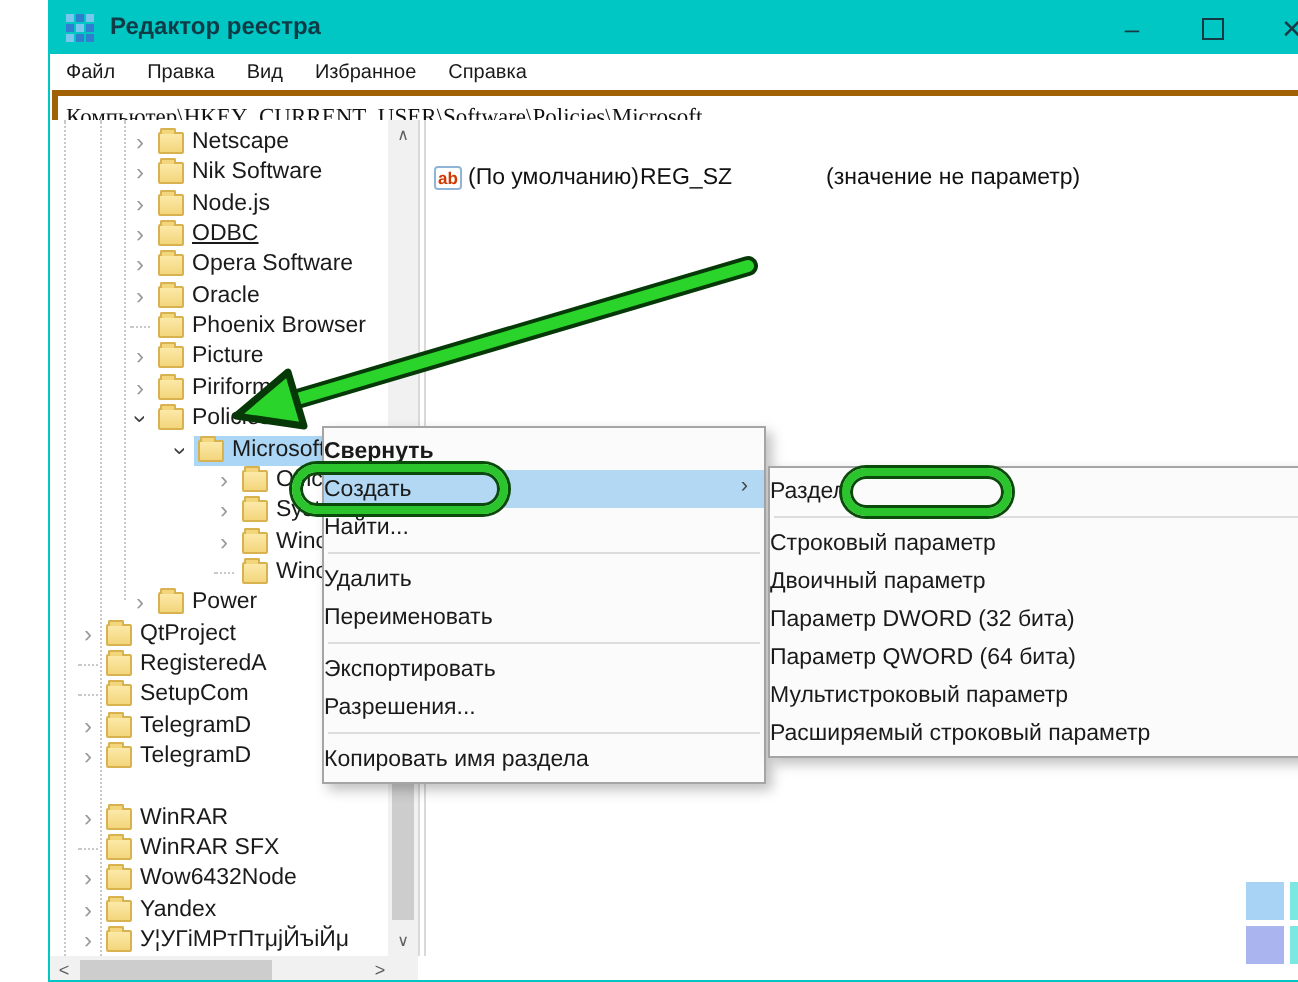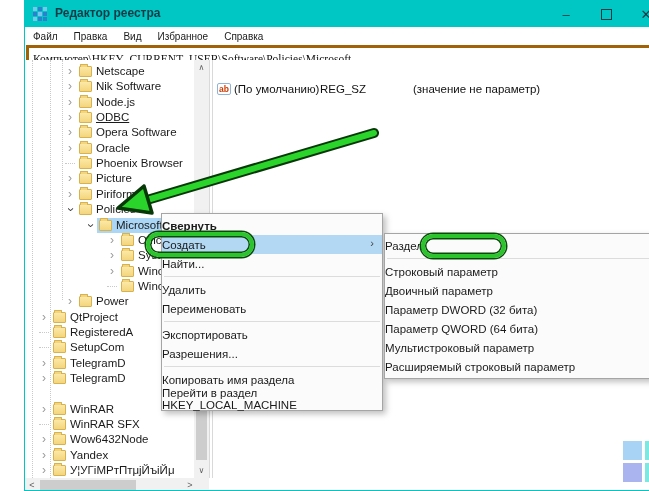--- a/index.html
+++ b/index.html
@@ -305,23 +305,20 @@
       <div class="row">
         <span>Экспортировать</span>
       </div>
       <div class="row">
         <span>Разрешения...</span>
       </div>
       <div class="sep"></div>
       <div class="row">
         <span>Копировать имя раздела</span>
       </div>
-      <div class="row">
-        <span>Перейти в раздел HKEY_LOCAL_MACHINE</span>
-      </div>
     </div>
 
   <div class="smenu" id="smenu">
       <div class="row">
         <span>Раздел</span>
       </div>
       <div class="sep"></div>
       <div class="row">
         <span>Строковый параметр</span>
       </div>

